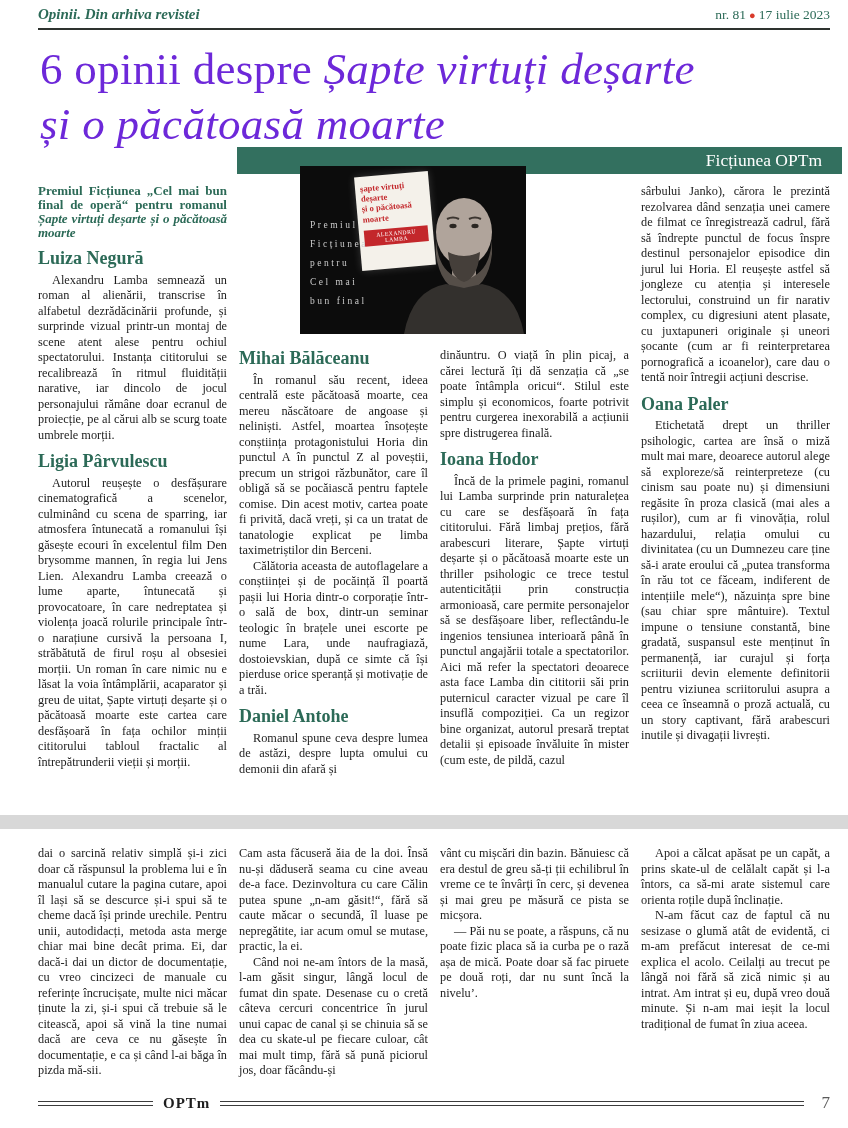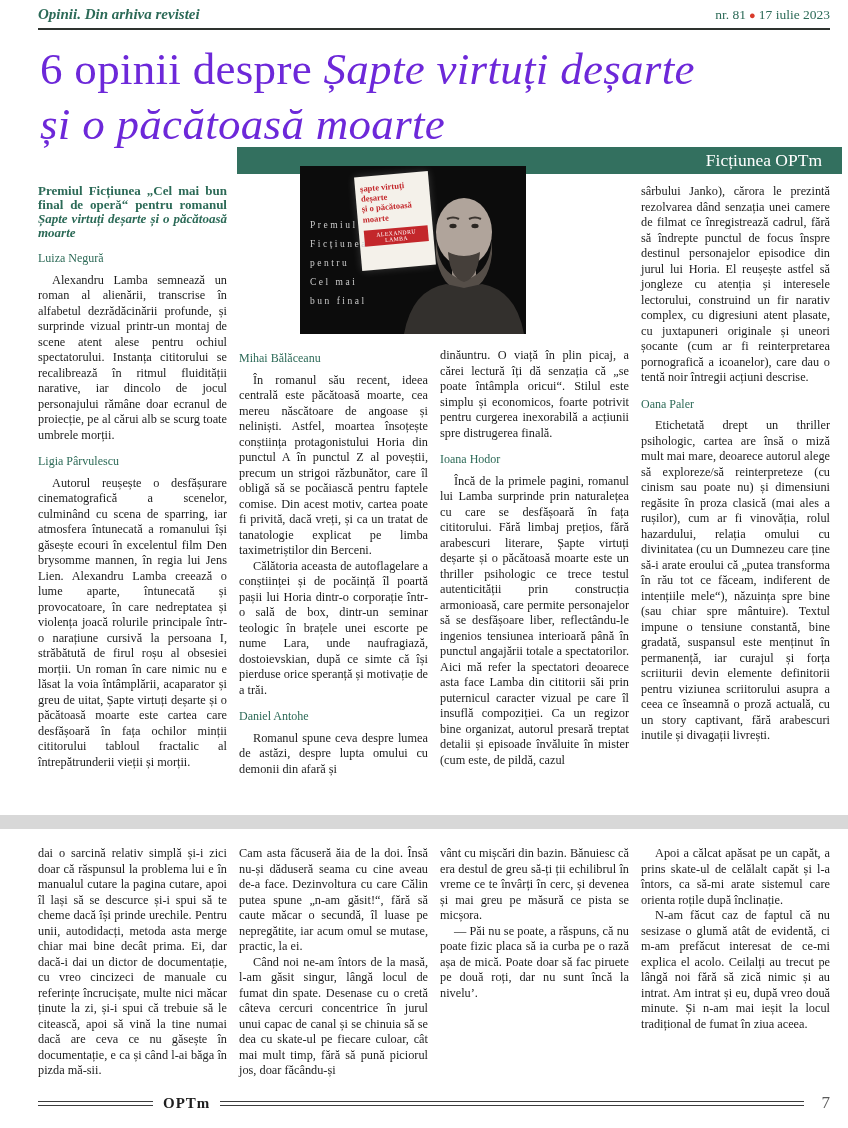--- a/index.html
+++ b/index.html
@@ -34,21 +34,21 @@
            transform:rotate(-5deg); padding:7px 5px 4px; z-index:2; box-shadow:0 0 8px rgba(255,255,255,0.18); }
   .cover-red { color:#c3272b; font-weight:bold; font-size:8.5px; line-height:1.2; }
   .cover-author { margin-top:6px; background:#c3272b; color:#ffffff; font-size:5.8px;
                   text-align:center; padding:2px 0; letter-spacing:0.4px; }
 
   
   .col { position:absolute; width:189px; font-size:12.3px; line-height:15.5px;
          text-align:justify; hyphens:auto; }
   .col p { text-indent:14px; }
   .col p.noind { text-indent:0; }
-  .author-h { color:#2c6a57; font-weight:normal; font-size:12px; margin:11px 0 6px;
+  .author-h { color:#2c6a57; font-weight:bold; font-size:18px; margin:11px 0 6px;
               text-align:left; }
   .col .author-h:first-child { margin-top:3px; }
   .intro { color:#2c6a57; font-weight:bold; font-size:13px; line-height:14px;
            text-indent:0 !important; margin-bottom:6px; }
   .c1 { left:38px;  top:184px; }
   .c2 { left:239px; top:348px; }
   .c3 { left:440px; top:348px; }
   .c4 { left:641px; top:184px; }
   .b1 { left:38px;  top:846px; }
   .b2 { left:239px; top:846px; }

